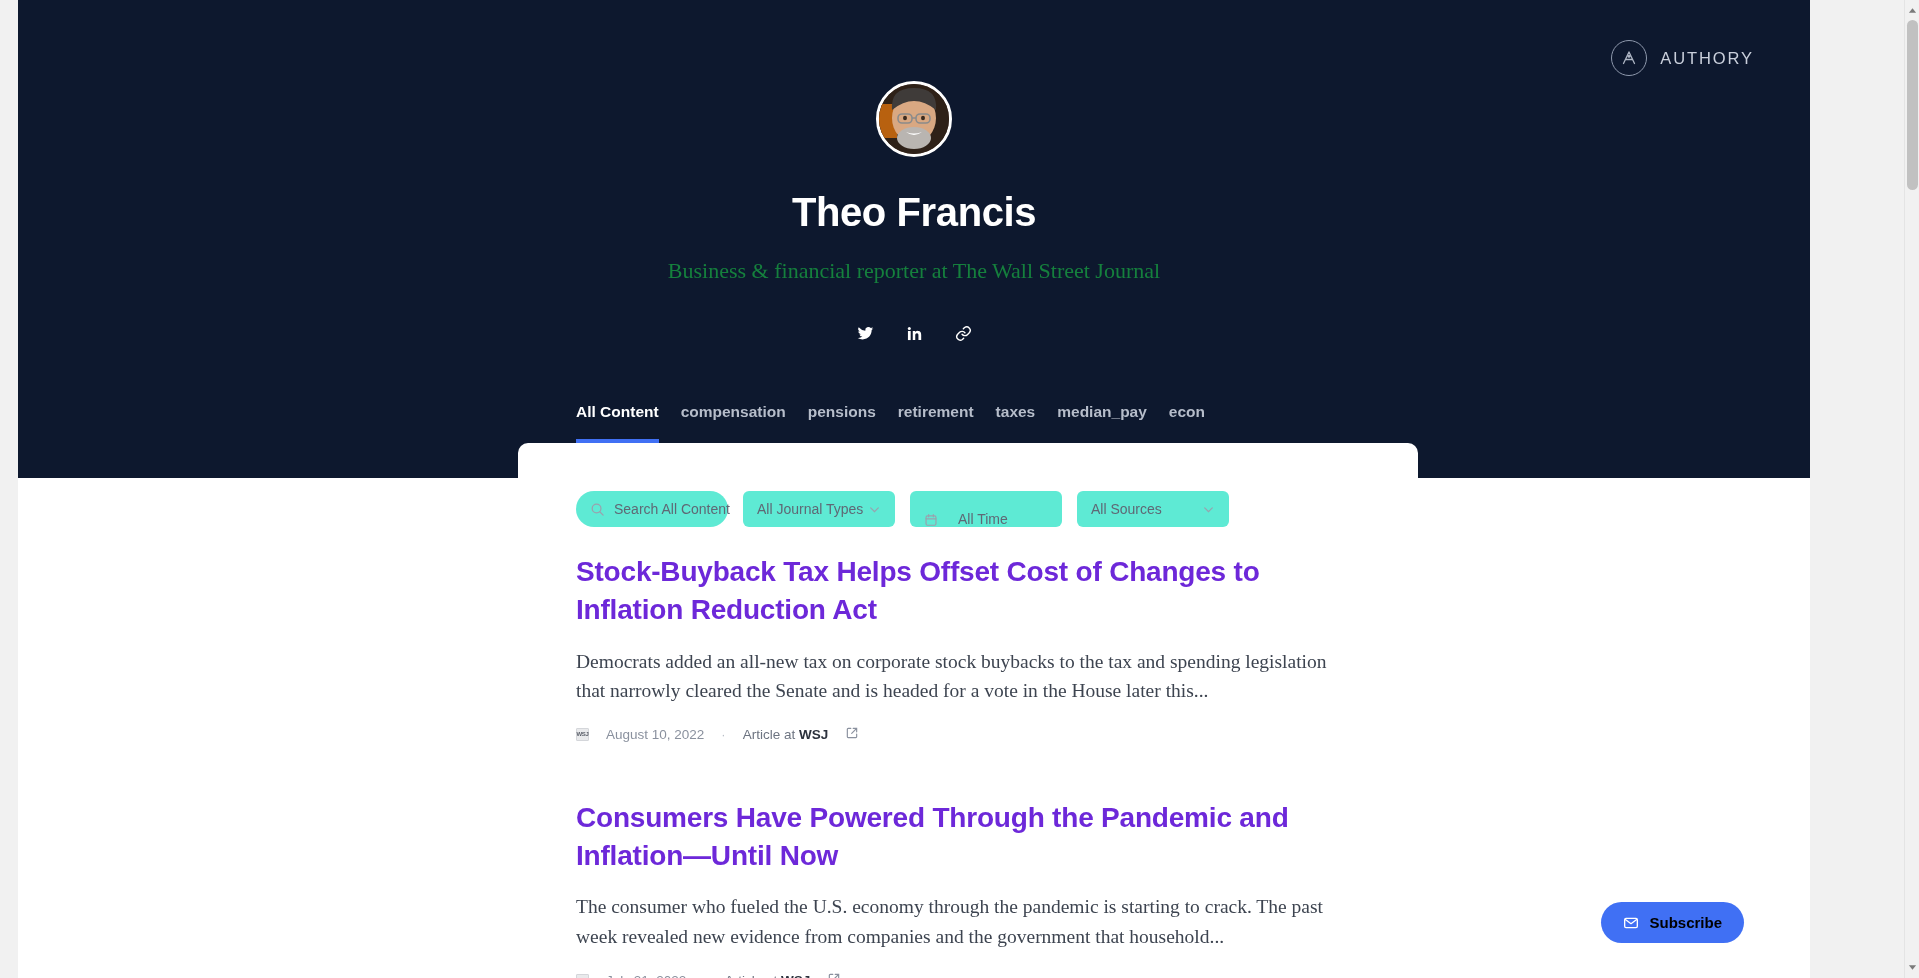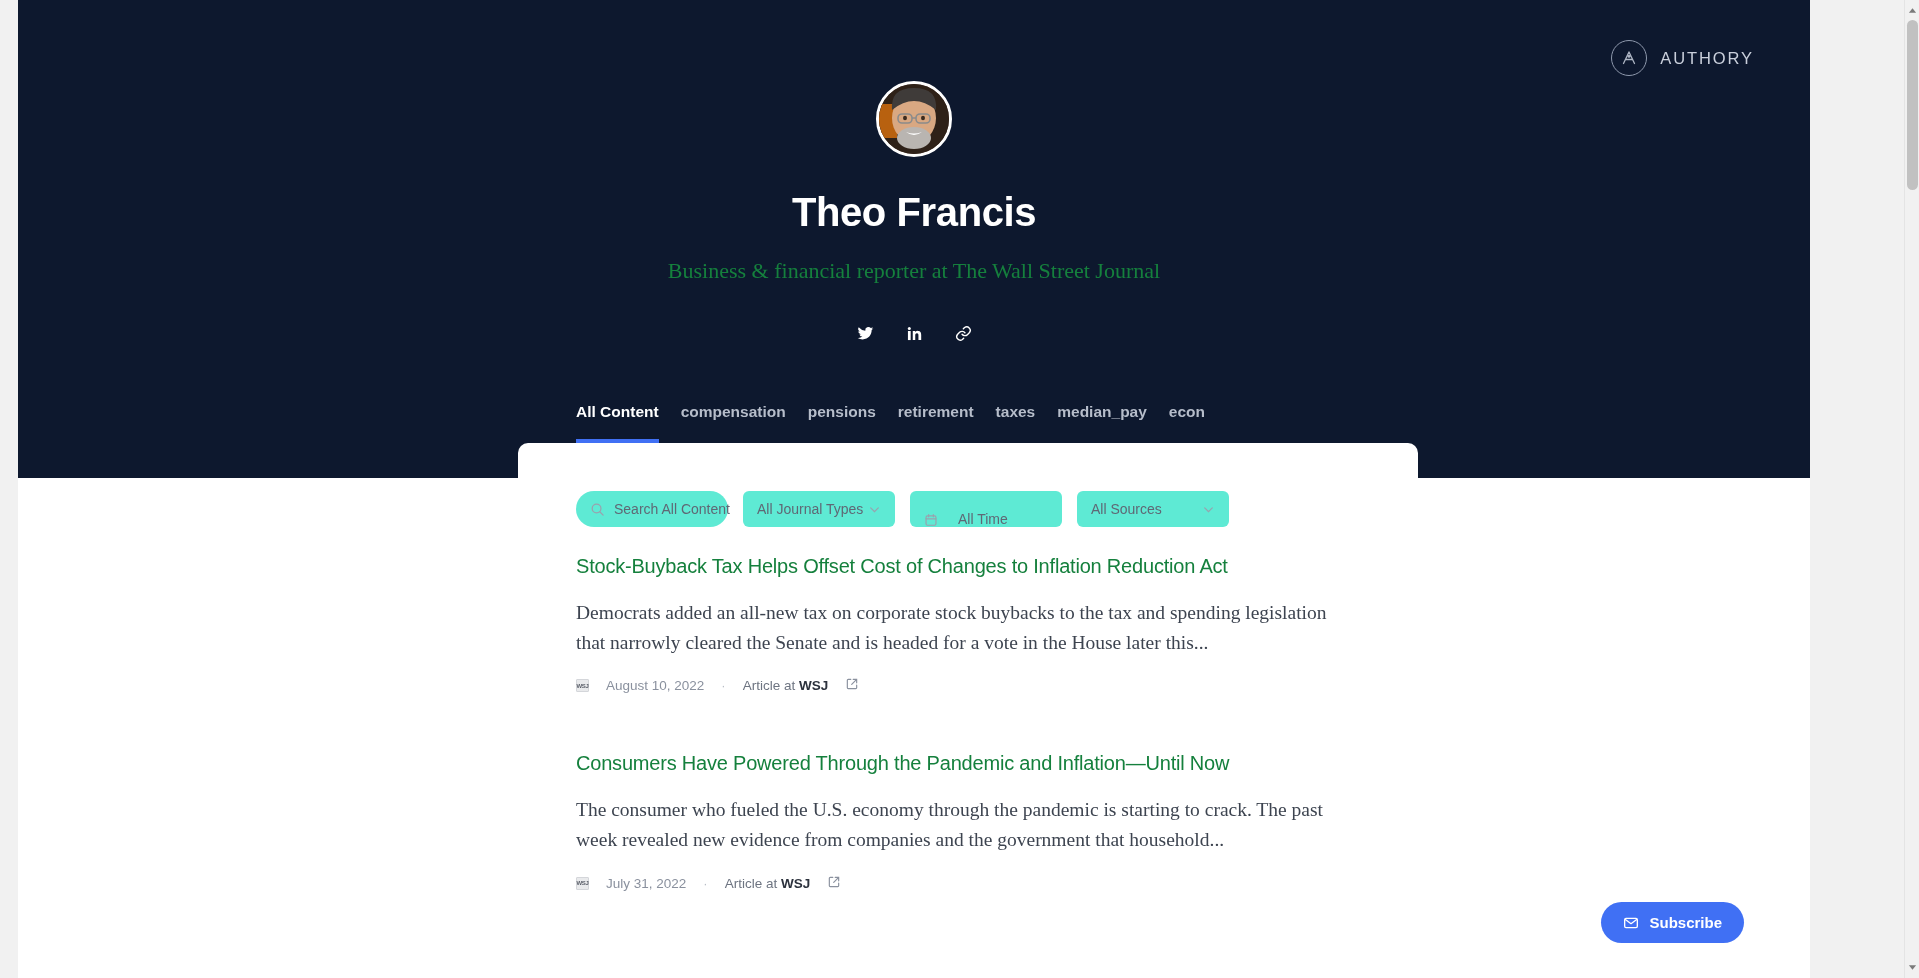--- a/index.html
+++ b/index.html
@@ -148,23 +148,23 @@
   .filter svg { display: block; flex: none; }
 
   
   .articles {
     position: absolute;
     left: 58px; top: 110px;
     width: 790px;
   }
   .article { margin-bottom: 56px; }
   .article-title {
-    color: #15803d;
-    font-size: 20px;
-    font-weight: 400;
+    color: #6d28d9;
+    font-size: 28px;
+    font-weight: 700;
     line-height: 1.35;
     letter-spacing: -0.2px;
     cursor: pointer;
     max-width: 740px;
   }
   .article-excerpt {
     margin-top: 18px;
     color: #3d4450;
     font-family: "Liberation Serif", serif;
     font-size: 19.5px;
@@ -196,21 +196,21 @@
 
   
   .subscribe {
     position: absolute;
     right: 66px; bottom: 35px;
     height: 41px;
     background: #4070f4;
     border-radius: 21px;
     display: flex; align-items: center; gap: 10px;
     padding: 0 22px;
-    color: #ffffff;
+    color: #000000;
     font-size: 15px;
     font-weight: 700;
     cursor: pointer;
     border: none;
   }
   .subscribe svg { display: block; }
 
   
   .scrollbar {
     position: absolute;

